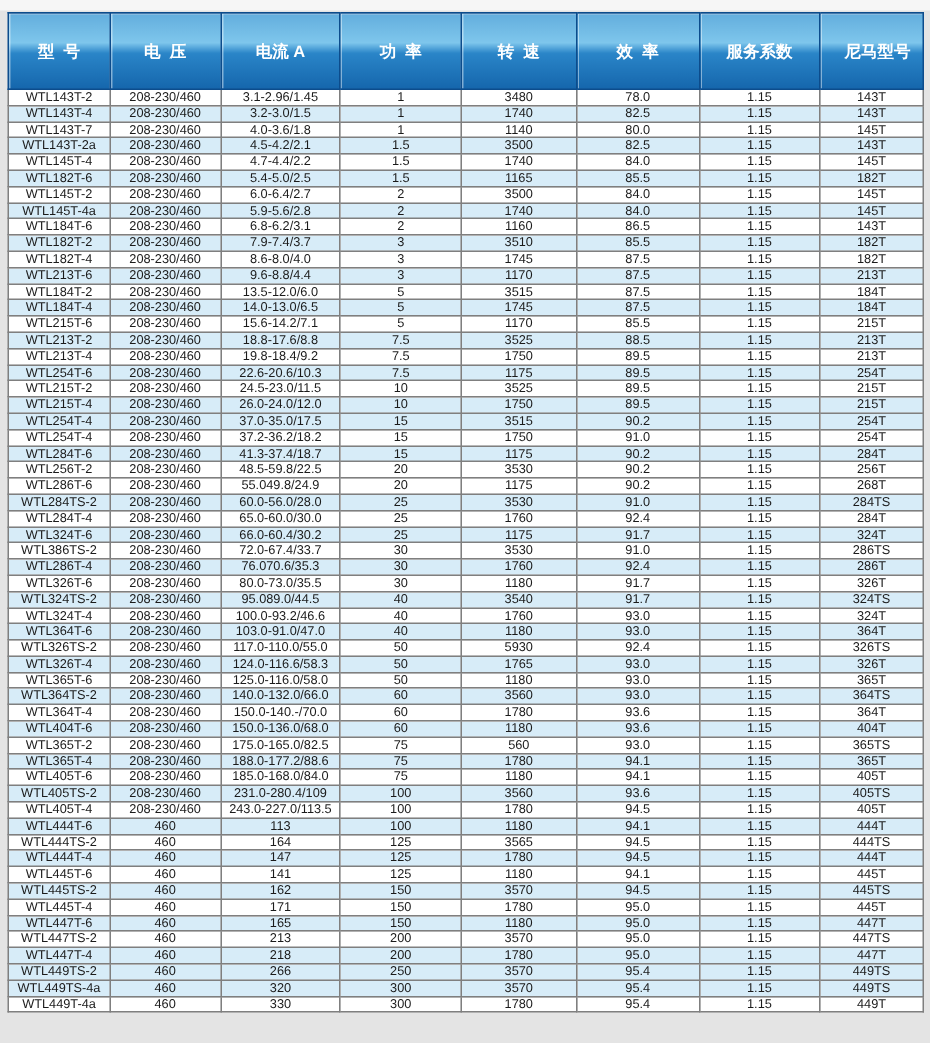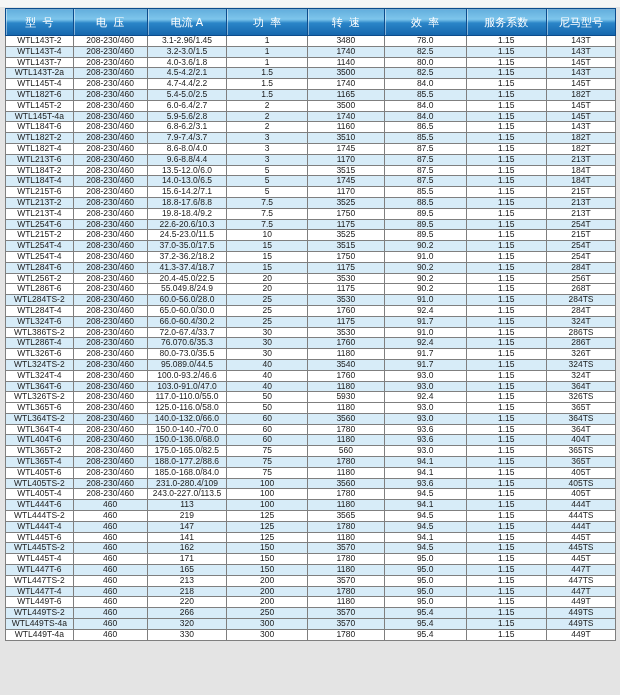--- a/index.html
+++ b/index.html
@@ -28,23 +28,23 @@
     position: absolute;
     left: 5px;
     top: 8px;
     width: 611px;
     border-collapse: collapse;
     table-layout: fixed;
     border: 1px solid #4d4d4d;
   }
   table.spec th {
     height: 18px;
-    padding: 4px;
+    padding: 16px;
     font-size: 11px;
-    font-weight: normal;
+    font-weight: bold;
     color: var(--header-text, #ffffff);
     text-align: center;
     vertical-align: middle;
     white-space: pre;
     background: linear-gradient(180deg,
       var(--header-top, #63aedd) 0%,
       #7ec6ec 38%,
       #2a85c8 52%,
       var(--header-bottom, #1566ac) 100%);
     border: 1px solid #0c4c8c;
@@ -280,20 +280,30 @@
           <td>WTL215T-2</td>
           <td>208-230/460</td>
           <td>24.5-23.0/11.5</td>
           <td>10</td>
           <td>3525</td>
           <td>89.5</td>
           <td>1.15</td>
           <td>215T</td>
         </tr>
         <tr class="alt">
+          <td>WTL215T-4</td>
+          <td>208-230/460</td>
+          <td>26.0-24.0/12.0</td>
+          <td>10</td>
+          <td>1750</td>
+          <td>89.5</td>
+          <td>1.15</td>
+          <td>215T</td>
+        </tr>
+        <tr class="alt">
           <td>WTL254T-4</td>
           <td>208-230/460</td>
           <td>37.0-35.0/17.5</td>
           <td>15</td>
           <td>3515</td>
           <td>90.2</td>
           <td>1.15</td>
           <td>254T</td>
         </tr>
         <tr>
@@ -312,21 +322,21 @@
           <td>41.3-37.4/18.7</td>
           <td>15</td>
           <td>1175</td>
           <td>90.2</td>
           <td>1.15</td>
           <td>284T</td>
         </tr>
         <tr>
           <td>WTL256T-2</td>
           <td>208-230/460</td>
-          <td>20.4-45.0/22.5</td>
+          <td>48.5-59.8/22.5</td>
           <td>20</td>
           <td>3530</td>
           <td>90.2</td>
           <td>1.15</td>
           <td>256T</td>
         </tr>
         <tr>
           <td>WTL286T-6</td>
           <td>208-230/460</td>
           <td>55.049.8/24.9</td>
@@ -429,20 +439,30 @@
         <tr>
           <td>WTL326TS-2</td>
           <td>208-230/460</td>
           <td>117.0-110.0/55.0</td>
           <td>50</td>
           <td>5930</td>
           <td>92.4</td>
           <td>1.15</td>
           <td>326TS</td>
         </tr>
+        <tr class="alt">
+          <td>WTL326T-4</td>
+          <td>208-230/460</td>
+          <td>124.0-116.6/58.3</td>
+          <td>50</td>
+          <td>1765</td>
+          <td>93.0</td>
+          <td>1.15</td>
+          <td>326T</td>
+        </tr>
         <tr>
           <td>WTL365T-6</td>
           <td>208-230/460</td>
           <td>125.0-116.0/58.0</td>
           <td>50</td>
           <td>1180</td>
           <td>93.0</td>
           <td>1.15</td>
           <td>365T</td>
         </tr>
@@ -532,21 +552,21 @@
           <td>113</td>
           <td>100</td>
           <td>1180</td>
           <td>94.1</td>
           <td>1.15</td>
           <td>444T</td>
         </tr>
         <tr>
           <td>WTL444TS-2</td>
           <td>460</td>
-          <td>219</td>
+          <td>164</td>
           <td>125</td>
           <td>3565</td>
           <td>94.5</td>
           <td>1.15</td>
           <td>444TS</td>
         </tr>
         <tr class="alt">
           <td>WTL444T-4</td>
           <td>460</td>
           <td>147</td>
@@ -608,30 +628,20 @@
         </tr>
         <tr class="alt">
           <td>WTL447T-4</td>
           <td>460</td>
           <td>218</td>
           <td>200</td>
           <td>1780</td>
           <td>95.0</td>
           <td>1.15</td>
           <td>447T</td>
-        </tr>
-        <tr>
-          <td>WTL449T-6</td>
-          <td>460</td>
-          <td>220</td>
-          <td>200</td>
-          <td>1180</td>
-          <td>95.0</td>
-          <td>1.15</td>
-          <td>449T</td>
         </tr>
         <tr class="alt">
           <td>WTL449TS-2</td>
           <td>460</td>
           <td>266</td>
           <td>250</td>
           <td>3570</td>
           <td>95.4</td>
           <td>1.15</td>
           <td>449TS</td>

